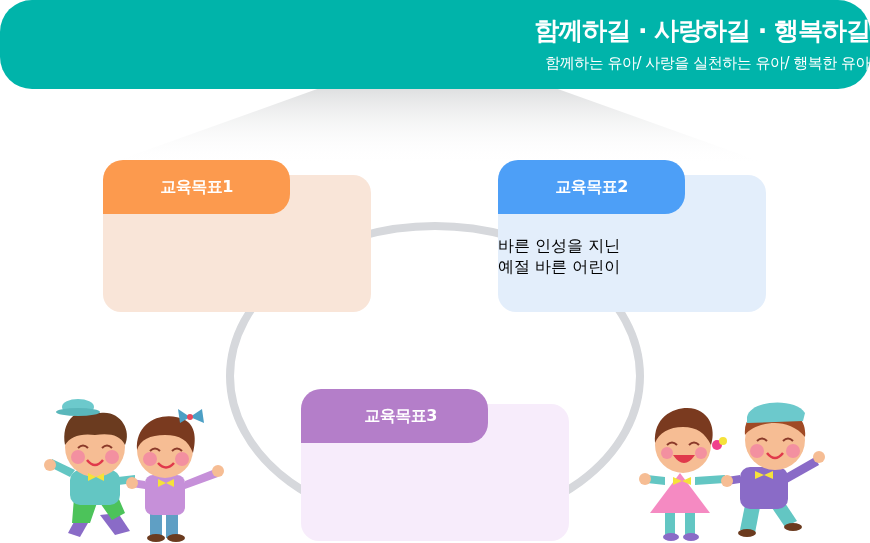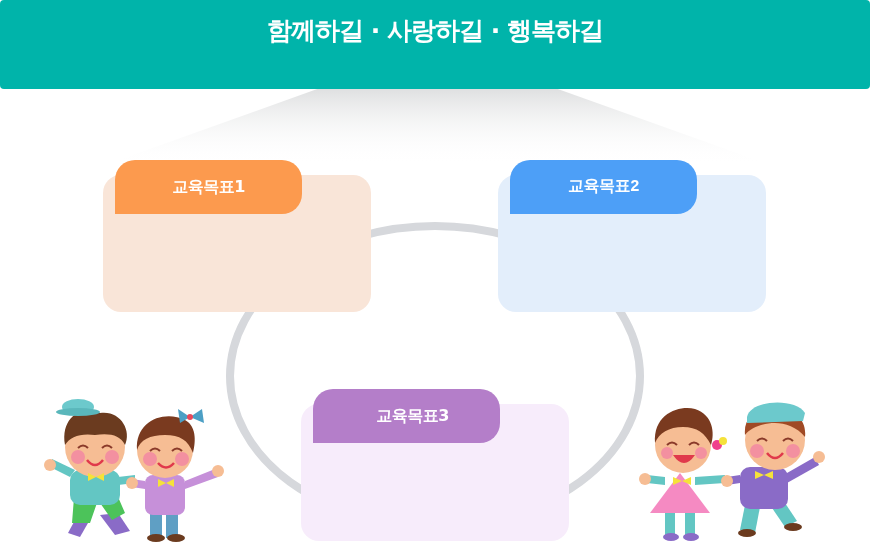--- a/index.html
+++ b/index.html
@@ -1,38 +1,38 @@
 <!DOCTYPE html>
 <html><head>
   <meta charset="utf-8">
   <style>
     * { margin:0; padding:0; box-sizing:border-box; }
     html, body { width:870px; height:543px; background:#ffffff; overflow:hidden; }
     body { position:relative; font-family:"DejaVu Sans", "Liberation Sans", sans-serif; }
 
     .header {
       position:absolute; left:0; top:0; width:870px; height:89px;
-      background:#00b4aa; border-radius:4px;
-      text-align:center; color:#fff; z-index:3;
+      background:#00b4aa; border-radius:32px;
+      text-align:right; color:#fff; z-index:3;
     }
     .header-title { position:absolute; left:0; right:0; top:14px; font-size:25px; font-weight:bold; letter-spacing:-1px; }
     .header-sub { position:absolute; left:0; right:0; top:54px; font-size:15px; letter-spacing:-0.5px; }
 
     .spotlight { position:absolute; left:0; top:0; z-index:1; }
     .ring { position:absolute; left:0; top:0; z-index:1; }
 
     .card { position:absolute; z-index:2; }
     .card-body {
       position:absolute; border-radius:18px;
       text-align:center; color:#222; font-size:15px; line-height:25px; letter-spacing:-0.5px;
     }
     .card-tab {
       position:absolute; left:0; top:0; width:187px; height:54px;
       border-radius:20px 20px 20px 0;
-      color:#fff; font-size:16px; font-weight:bold; line-height:54px; text-align:center; letter-spacing:-0.5px;margin-left:12px;
+      color:#fff; font-size:16px; font-weight:bold; line-height:54px; text-align:center; letter-spacing:-0.5px;
     }
     .card-text { position:absolute; left:0; right:0; top:76px; }
 
     .kids { position:absolute; z-index:2; }
   </style>
 </head>
 <body>
 
 <svg class="spotlight" width="870" height="543">
   <defs>
@@ -43,30 +43,35 @@
   </defs>
   <polygon points="320,88 555,88 770,165 105,165" fill="url(#coneGrad)"></polygon>
 </svg>
 
 <svg class="ring" width="870" height="543">
   <ellipse cx="435" cy="376" rx="205" ry="150" fill="none" stroke="#d6d8dc" stroke-width="8"></ellipse>
 </svg>
 
 <div class="header">
   <div class="header-title">함께하길 · 사랑하길 · 행복하길</div>
+  <div class="header-sub">함께하는 유아/ 사랑을 실천하는 유아/ 행복한 유아</div>
 </div>
 
 <div class="card" style="left:103px; top:160px; width:268px; height:153px;">
   <div class="card-body" style="left:0; top:15px; width:268px; height:137px; background:#f9e5d8;"></div>
   <div class="card-tab" style="background:#fc9a4e;">교육목표1</div>
 </div>
 
 <div class="card" style="left:498px; top:160px; width:268px; height:153px;">
   <div class="card-body" style="left:0; top:15px; width:268px; height:137px; background:#e3eefb;"></div>
-  <div class="card-tab" style="background:#4d9ff7;font-family:Liberation Mono, monospace;">교육목표2</div>
+  <div class="card-tab" style="background:#4d9ff7;">교육목표2</div>
+  <div class="card-text">
+    <div>바른 인성을 지닌</div>
+    <div>예절 바른 어린이</div>
+  </div>
 </div>
 
 <div class="card" style="left:301px; top:389px; width:268px; height:153px;">
   <div class="card-body" style="left:0; top:15px; width:268px; height:137px; background:#f7ecfb;"></div>
   <div class="card-tab" style="background:#b47ec9;padding-left:12px;">교육목표3</div>
   <div class="card-text">
   </div>
 </div>
 
 <svg class="kids" style="left:40px; top:395px;" width="200" height="148" viewBox="0 0 200 148">

